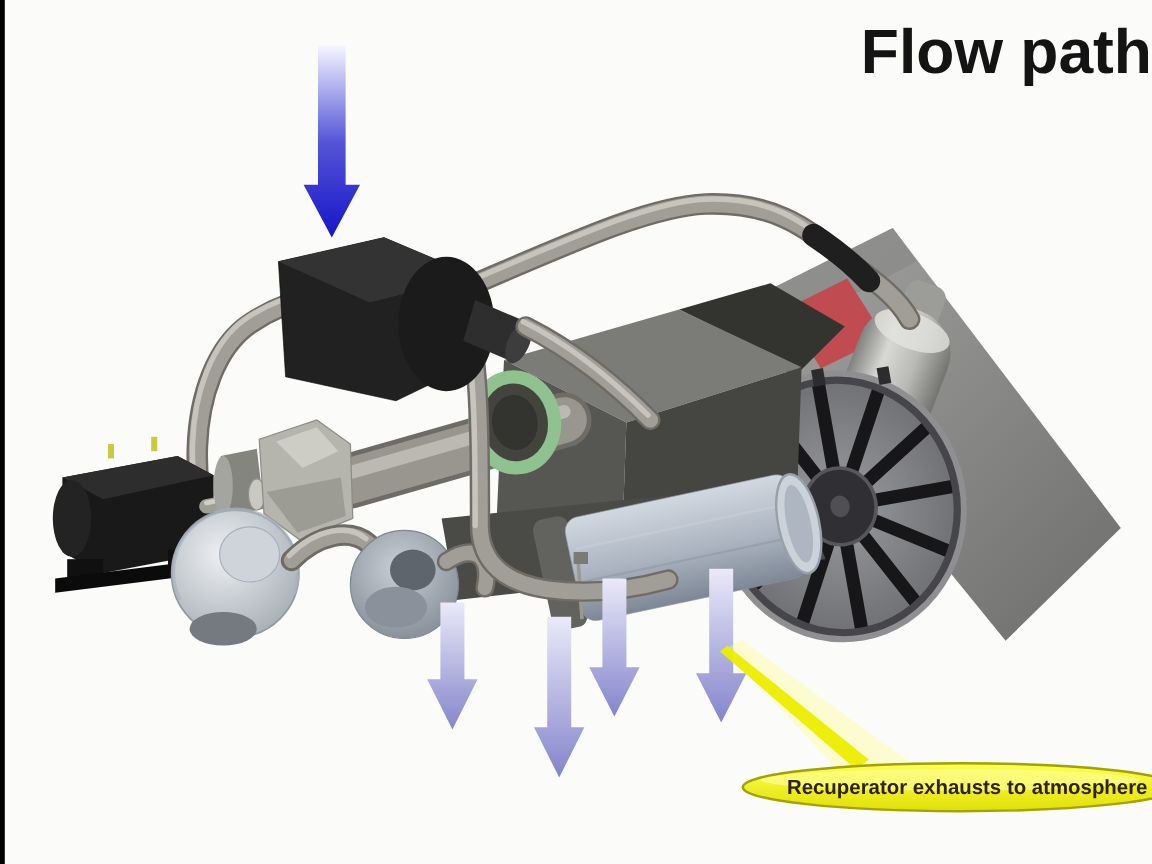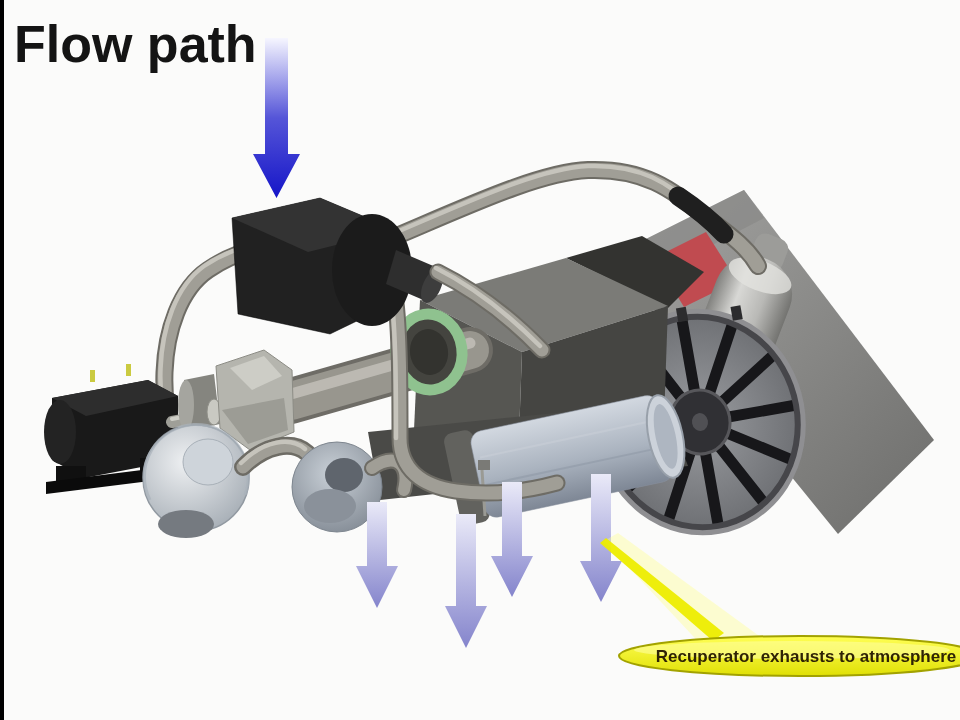--- a/index.html
+++ b/index.html
@@ -1,18 +1,18 @@
 <!DOCTYPE html>
 <html><head>
 <meta charset="utf-8">
 <style>
   html,body{margin:0;padding:0;background:#fbfbfa;}
   .stage{position:relative;width:960px;height:720px;overflow:hidden;background:#fbfbfa;
          font-family:"Liberation Sans",sans-serif;}
-  .title{position:absolute;top:14px;left:0;width:100%;margin:0;text-align:left;
+  .title{position:absolute;top:14px;left:0;width:100%;margin:0;text-align:right;
          text-indent:14px;font-size:52px;font-weight:700;color:#141414;letter-spacing:0;}
   svg{position:absolute;left:0;top:0;}
   .pd{fill:none;stroke:#6e6c65;stroke-width:18;stroke-linecap:round;}
   .pm{fill:none;stroke:#a09e96;stroke-width:14;stroke-linecap:round;}
   .ph{fill:none;stroke:#cac8c0;stroke-width:4.5;stroke-linecap:round;opacity:.9;}
   .sleeve{fill:none;stroke:#1f1f1f;stroke-width:19;stroke-linecap:round;}
   .callout-text{font-family:"Liberation Sans",sans-serif;font-size:17px;font-weight:700;}
 </style>
 </head>
 <body>

